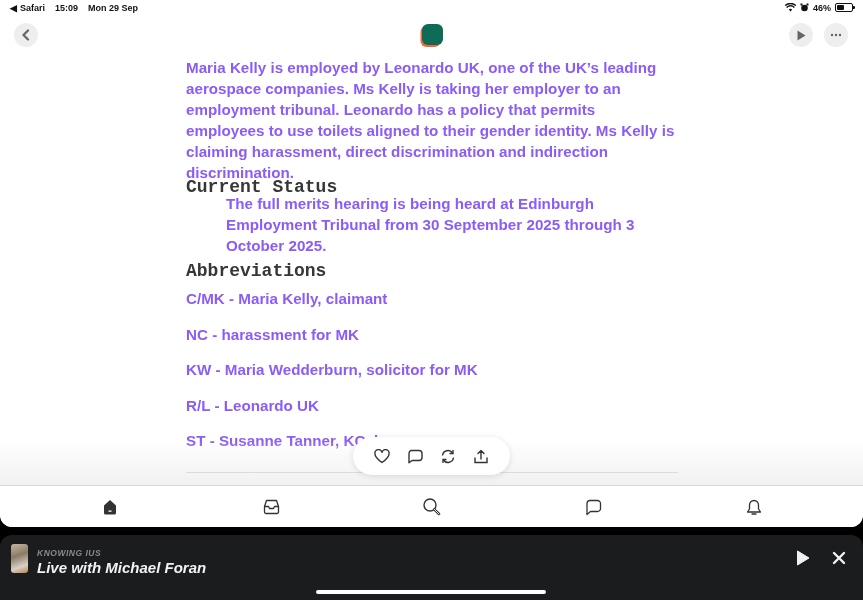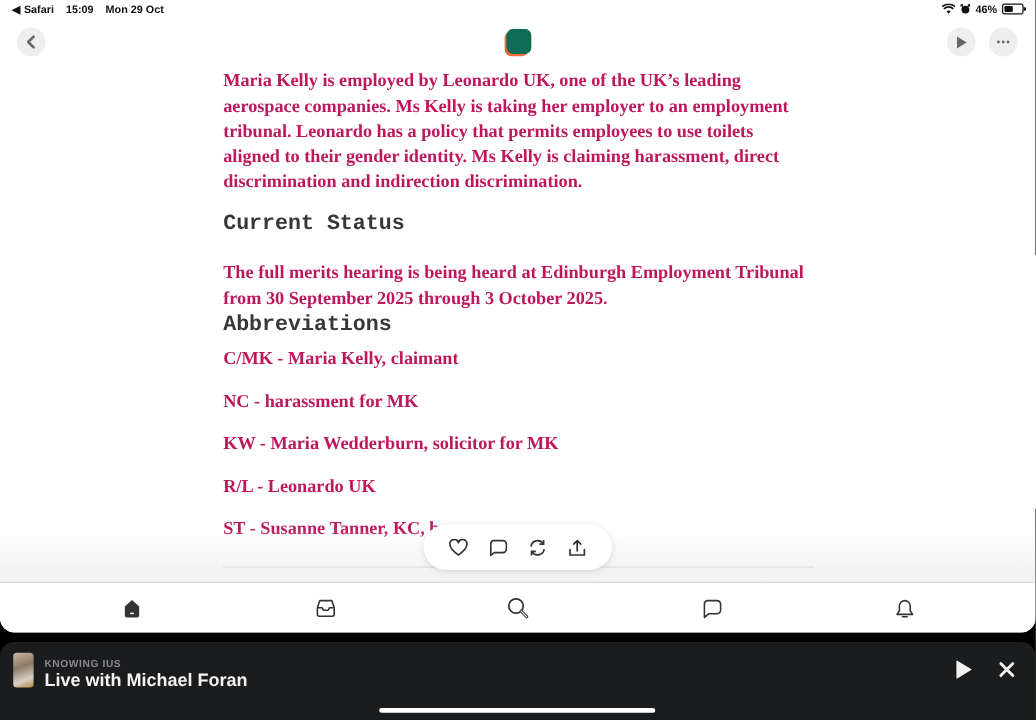--- a/index.html
+++ b/index.html
@@ -36,30 +36,30 @@
     position: absolute; left: 420px; top: 24px; width: 23px; height: 23px;
   }
 
   
   .article {
     position: absolute; left: 186px; top: 57px; width: 492px;
     font-family: "DejaVu Serif", "Liberation Serif", serif;
     color: #363737;
   }
   .article p {
-    font-family: Liberation Serif, serif; font-weight: bold;
-    font-size: 15.2px; line-height: 21px; color: #be185d;
+    font-family: Liberation Sans, sans-serif; font-weight: bold;
+    font-size: 15.2px; line-height: 21px; color: #8b5cf6;
   }
   .article h2 {
     font-family: Liberation Mono, monospace; font-weight: bold;
     font-size: 18px; line-height: 22px; color: #363737;
   }
   .p-intro { position: absolute; top: 0; }
   .h-status { position: absolute; top: 119px; }
-  .p-status { position: absolute; top: 160px; }
+  .p-status { position: absolute; top: 136px; margin-left: 40px; }
   .h-abbr { position: absolute; top: 203px; }
   .abbr-item { position: absolute; }
 
   .fade {
     position: absolute; left: 0; top: 440px; width: 863px; height: 45px;
     background: linear-gradient(to bottom, rgba(255,255,255,0), rgba(240,240,240,0.95));
   }
   .article-divider {
     position: absolute; left: 186px; top: 472px; width: 492px; height: 1px; background: #dcdcdc;
   }
@@ -78,21 +78,21 @@
     position: absolute; left: 0; top: 485px; width: 863px; height: 42px;
     background: #fff; border-top: 1px solid #d8d8d8;
     display: flex; justify-content: space-around; align-items: center;
     border-radius: 0 0 12px 12px;
   }
   .tab { width: 40px; height: 30px; display: flex; align-items: center; justify-content: center; position: absolute; top: 6px; }
 
   
   .mini-player {
     position: absolute; left: 0; top: 535px; width: 863px; height: 65px;
-    background: #1b1c1e; border-radius: 12px 12px 0 0;
+    background: #1b1c1e; border-radius: 12px 12px 0 0; font-style: italic;
   }
   .thumb {
     position: absolute; left: 11px; top: 9px; width: 17px; height: 29px; border-radius: 3px;
     background: linear-gradient(160deg, #c9b8a0 0%, #8b7a66 40%, #d8d0c6 75%, #b8864a 100%);
   }
   .show-name {
     position: absolute; left: 37px; top: 13px; font-size: 8.5px; font-weight: bold;
     color: #8a8a8c; letter-spacing: 0.5px;
   }
   .episode-title {
@@ -109,21 +109,21 @@
 
 <div class="screen">
 
   <div class="status-bar">
     <div class="status-left">
       <span class="back-app">
         <span>◀</span>
         <span>Safari</span>
       </span>
       <span>15:09</span>
-      <span>Mon 29 Oct</span>
+      <span>Mon 29 Sep</span>
     </div>
     <div class="status-right">
       <svg width="11" height="9" viewBox="0 0 11 9">
           <path d="M5.5 8.5 L3.8 6.6 A2.5 2.5 0 0 1 7.2 6.6 Z" fill="#111"></path>
           <path d="M1.6 4.4 A5.5 5.5 0 0 1 9.4 4.4" stroke="#111" stroke-width="1.4" fill="none"></path>
           <path d="M0.2 2.6 A7.6 7.6 0 0 1 10.8 2.6" stroke="#111" stroke-width="1.4" fill="none"></path>
         </svg>
       <svg width="9" height="9" viewBox="0 0 9 9">
           <circle cx="4.5" cy="5" r="3.3" fill="#111"></circle>
           <rect x="0.5" y="0.5" width="2" height="2" fill="#111"></rect>

